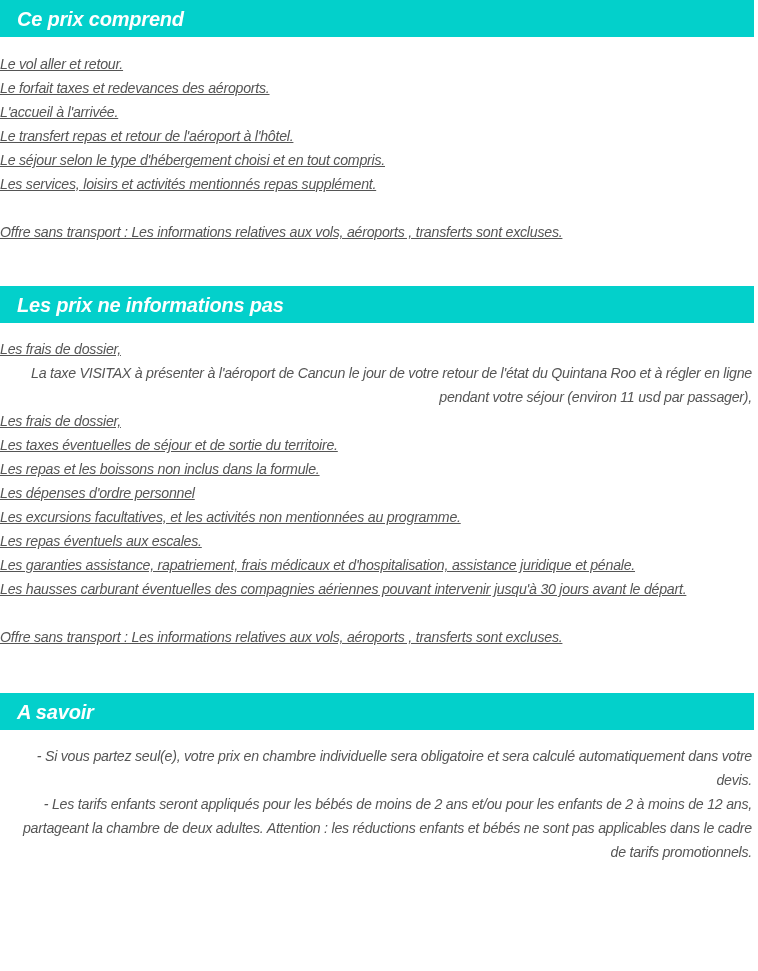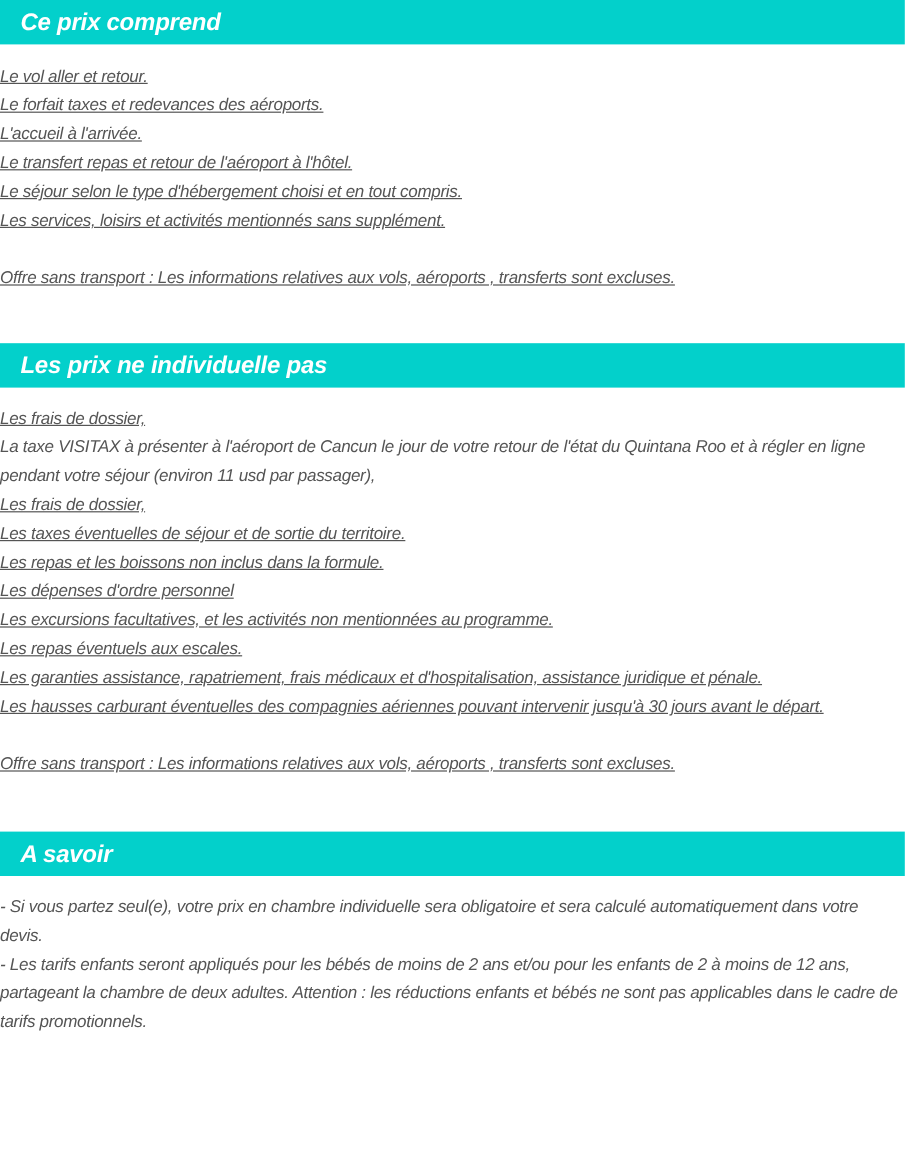--- a/index.html
+++ b/index.html
@@ -46,22 +46,23 @@
     white-space: nowrap;
     padding-left: 0px;
     text-decoration: underline;
   }
   .para {
     color: #555555;
     font-style: italic;
     font-size: 14.2px;
     line-height: 24px;
     letter-spacing: -0.25px;
-    padding-left: 0px;
+    padding-left: 16px;
     padding-right: 2px;
+    text-align: right;
   }
   .spacer-line {
     height: 24px;
   }
   .gap-1 { height: 15px; }
   .gap-3 { height: 42px; }
   .gap-4 { height: 14px; }
   .gap-5 { height: 44px; }
   .gap-6 { height: 14px; }
 </style>
@@ -73,29 +74,29 @@
   <div class="section-header">
     <span class="title">Ce prix comprend</span>
   </div>
   <div class="gap-1"></div>
   <div class="body-block">
     <div class="line">Le vol aller et retour.</div>
     <div class="line">Le forfait taxes et redevances des aéroports.</div>
     <div class="line">L'accueil à l'arrivée.</div>
     <div class="line">Le transfert repas et retour de l'aéroport à l'hôtel.</div>
     <div class="line">Le séjour selon le type d'hébergement choisi et en tout compris.</div>
-    <div class="line">Les services, loisirs et activités mentionnés sans supplément.</div>
+    <div class="line">Les services, loisirs et activités mentionnés repas supplément.</div>
     <div class="spacer-line"></div>
     <div class="line">Offre sans transport : Les informations relatives aux vols, aéroports , transferts sont excluses.</div>
   </div>
 
   <div class="gap-3"></div>
 
   <div class="section-header">
-    <span class="title">Les prix ne individuelle pas</span>
+    <span class="title">Les prix ne informations pas</span>
   </div>
   <div class="gap-4"></div>
   <div class="body-block">
     <div class="line">Les frais de dossier,</div>
     <div class="para">La taxe VISITAX à présenter à l'aéroport de Cancun le jour de votre retour de l'état du Quintana Roo et à régler en ligne pendant votre séjour (environ 11 usd par passager),</div>
     <div class="line">Les frais de dossier,</div>
     <div class="line">Les taxes éventuelles de séjour et de sortie du territoire.</div>
     <div class="line">Les repas et les boissons non inclus dans la formule.</div>
     <div class="line">Les dépenses d'ordre personnel</div>
     <div class="line">Les excursions facultatives, et les activités non mentionnées au programme.</div>

